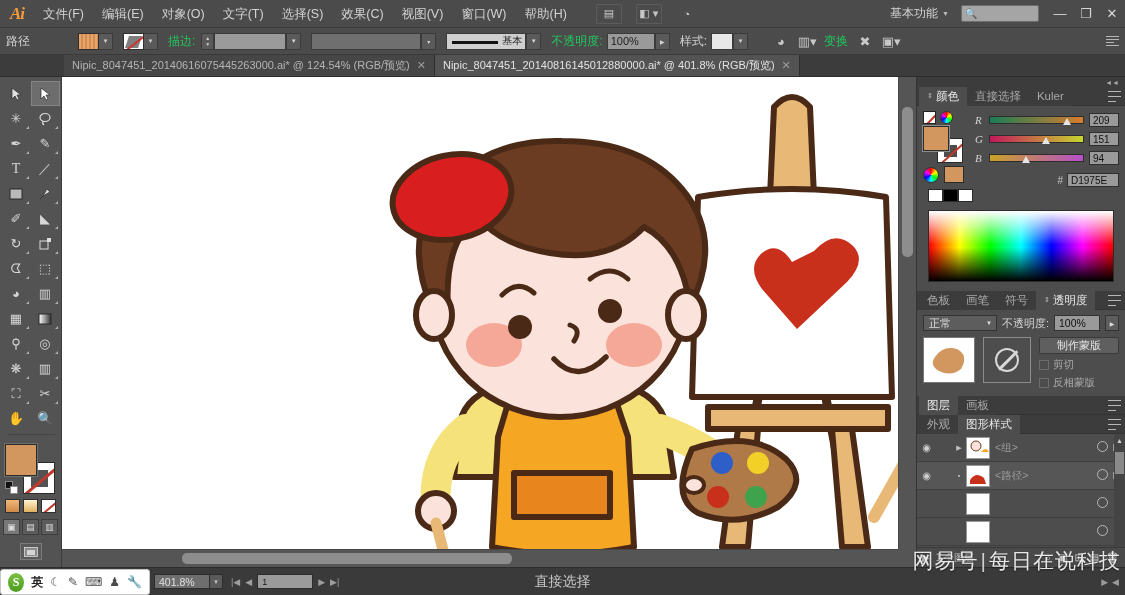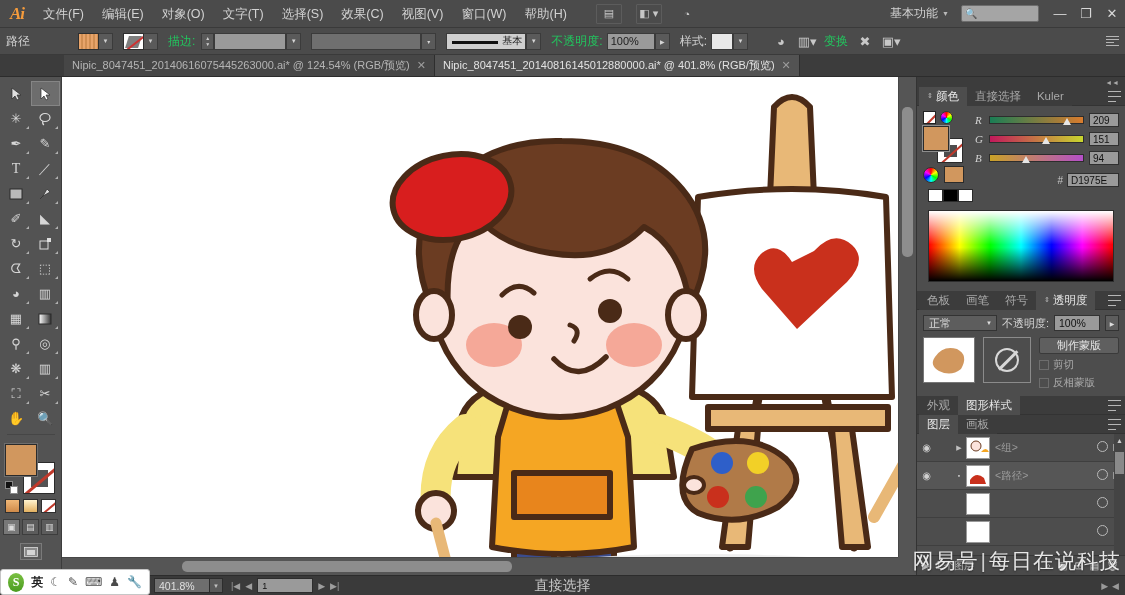--- a/index.html
+++ b/index.html
@@ -299,21 +299,21 @@
   }
   .lf-icons { margin-left: auto; display: flex; gap: 7px; padding-right: 6px; color: #cdcdcd; font-size: 10px; }
 
   
   .lscroll { position: absolute; right: 0; top: 0; bottom: 0; width: 11px; background: #444; }
   .lthumb2 { position:absolute; left:1px; right:1px; top: 18px; height: 22px; background: #8a8a8a; }
   .lsc-arrow { position:absolute; left:0; right:0; height: 12px; display:flex; align-items:center; justify-content:center; font-size:7px; color:#ccc; }
 
   
   .statusbar {
-    height: 20px; background: #3a3a3a; display: flex; align-items: center; flex: none;
+    height: 28px; background: #3a3a3a; display: flex; align-items: center; flex: none;
     border-top: 1px solid #2c2c2c; font-size: 10.5px; color: #c0c0c0;
   }
   .sb-zoom { width: 56px; height: 15px; background: #6e6e6e; border: 1px solid #2d2d2d; display:flex; align-items:center; padding-left:4px; margin-left: 4px; color:#e0e0e0; }
   .sb-ddl { width: 13px; height: 15px; background:#5a5a5a; border:1px solid #2d2d2d; border-left:none; display:flex; align-items:center; justify-content:center; font-size:6px; }
   .sb-nav { display:flex; align-items:center; gap: 5px; margin-left: 8px; color:#9e9e9e; font-size: 9px; }
   .sb-page { width: 56px; height: 15px; background:#9a9a9a; border:1px solid #2d2d2d; color:#111; display:flex; align-items:center; padding-left:4px; }
   .sb-tool { position: absolute; left: 50%; transform: translateX(-50%); font-size: 14px; color: #c7c7c7; }
   .sb-right { margin-left: auto; display: flex; gap: 4px; padding-right: 6px; color: #9a9a9a; font-size: 9px; }
 
   
@@ -768,39 +768,39 @@
             <div class="tp-chk">
               <span class="tp-box"></span>
               <span>反相蒙版</span>
             </div>
           </div>
         </div>
       </div>
 
 
       <div class="panel-head">
+        <div class="ptab active">
+          <span>图层</span>
+        </div>
+        <div class="ptab">
+          <span>画板</span>
+        </div>
+        <div class="pmenu">
+            <i></i>
+            <i></i>
+            <i></i>
+          </div>
+      </div>
+
+      <div class="panel-head">
         <div class="ptab">
           <span>外观</span>
         </div>
         <div class="ptab active">
           <span>图形样式</span>
-        </div>
-        <div class="pmenu">
-            <i></i>
-            <i></i>
-            <i></i>
-          </div>
-      </div>
-
-      <div class="panel-head">
-        <div class="ptab active">
-          <span>图层</span>
-        </div>
-        <div class="ptab">
-          <span>画板</span>
         </div>
         <div class="pmenu">
             <i></i>
             <i></i>
             <i></i>
           </div>
       </div>
 
       <div class="layerpanel">
         <div class="layer-rows">

